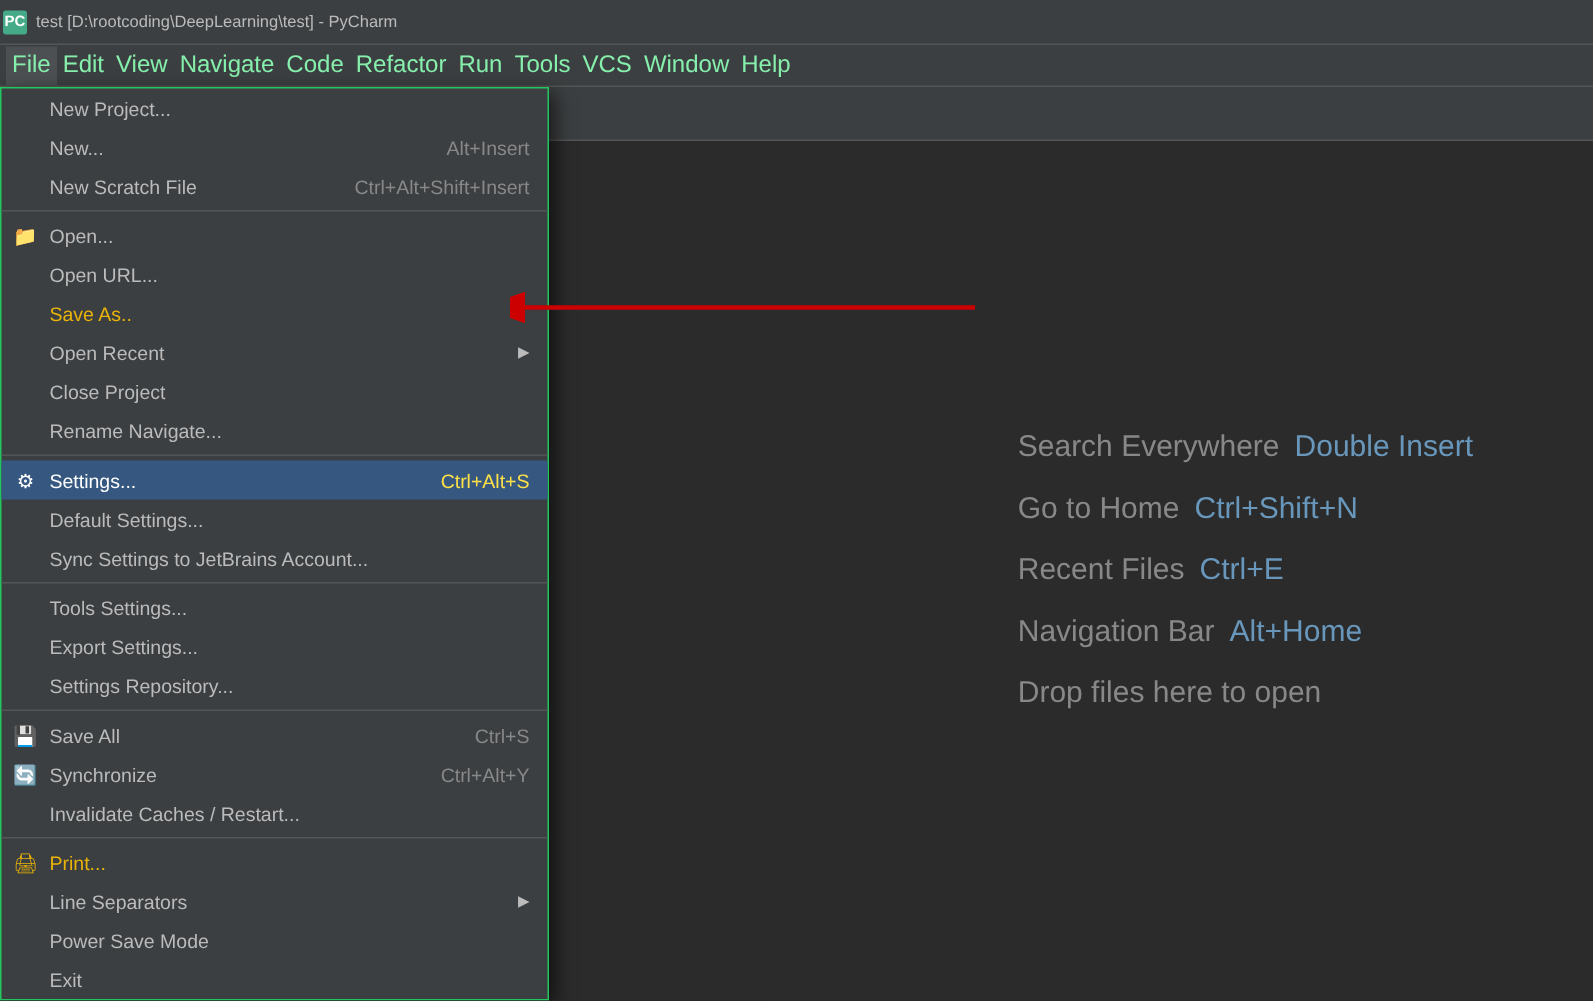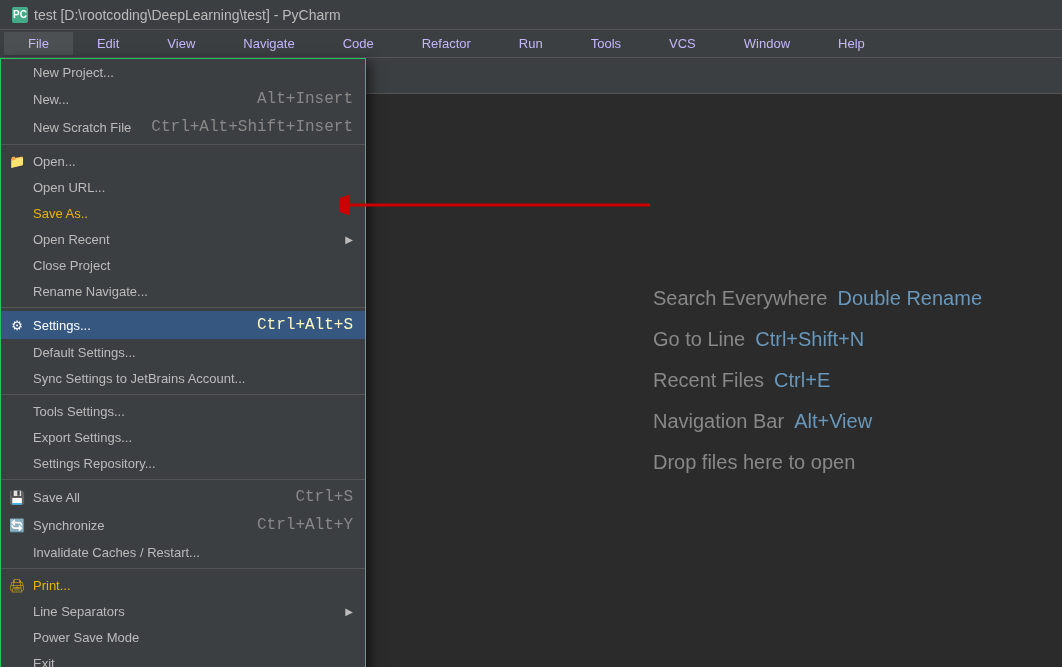--- a/index.html
+++ b/index.html
@@ -14,54 +14,54 @@
       position: relative;
     }
 
     
     .title-bar {
       width: 100%;
       height: 30px;
       background-color: #3c3f41;
       display: flex;
       align-items: center;
-      padding: 0 12px;
+      padding: 0 2px;
       gap: 6px;
       border-bottom: 1px solid #555;
     }
     .title-bar-icon {
       width: 16px;
       height: 16px;
       background: #4a8;
       border-radius: 2px;
       display: flex; align-items: center; justify-content: center;
       font-size: 10px;
       color: white;
       font-weight: bold;
     }
     .title-bar-text {
       color: #bbbbbb;
-      font-size: 14px;
+      font-size: 11px;
     }
 
     
     .menu-bar {
       width: 100%;
       height: 28px;
       background-color: #3c3f41;
       display: flex;
       align-items: center;
       padding: 0 4px;
       border-bottom: 1px solid #555;
     }
     .menu-item {
-      padding: 4px 24px;
+      padding: 4px 4px;
       cursor: pointer;
-      color: #c4b5fd;
-      font-size: 13px;
+      color: #86efac;
+      font-size: 16px;
       position: relative;
     }
     .menu-item:hover, .menu-item.active {
       background-color: #4c5052;
     }
     .menu-item.active {
       background-color: #4c5052;
     }
 
     
@@ -89,25 +89,24 @@
       background-color: #365880;
       color: #ffffff;
     }
     .dropdown-item.disabled {
       color: #eab308;
       cursor: default;
     }
     .dropdown-item .shortcut {
       margin-left: auto;
       color: #888888;
-      font-size: 16px;
-      font-family: Liberation Mono, monospace;
+      font-size: 13px;
     }
     .dropdown-item.highlighted .shortcut {
-      color: #fef9c3;
+      color: #fde047;
     }
     .dropdown-item .item-icon {
       position: absolute;
       left: 8px;
       width: 16px;
       height: 16px;
       display: flex; align-items: center; justify-content: center;
     }
     .dropdown-item .arrow {
       margin-left: auto;
@@ -337,33 +336,33 @@
   </defs>
   <line x1="310" y1="20" x2="10" y2="20" stroke="#cc0000" stroke-width="3" marker-end="url(#arrowhead)"></line>
 </svg>
 
 <div class="main-area">
   <div class="editor-area">
     <div class="welcome-panel">
       <div class="shortcuts-list">
         <div class="shortcut-row">
           <span>Search Everywhere</span>
-          <span class="shortcut-key">Double Rename</span>
-        </div>
-        <div class="shortcut-row">
-          <span>Go to Line</span>
+          <span class="shortcut-key">Double Insert</span>
+        </div>
+        <div class="shortcut-row">
+          <span>Go to Home</span>
           <span class="shortcut-key">Ctrl+Shift+N</span>
         </div>
         <div class="shortcut-row">
           <span>Recent Files</span>
           <span class="shortcut-key">Ctrl+E</span>
         </div>
         <div class="shortcut-row">
           <span>Navigation Bar</span>
-          <span class="shortcut-key">Alt+View</span>
+          <span class="shortcut-key">Alt+Home</span>
         </div>
         <div class="shortcut-row">
           <span>Drop files here to open</span>
         </div>
       </div>
     </div>
   </div>
 </div>
 
 </body></html>

